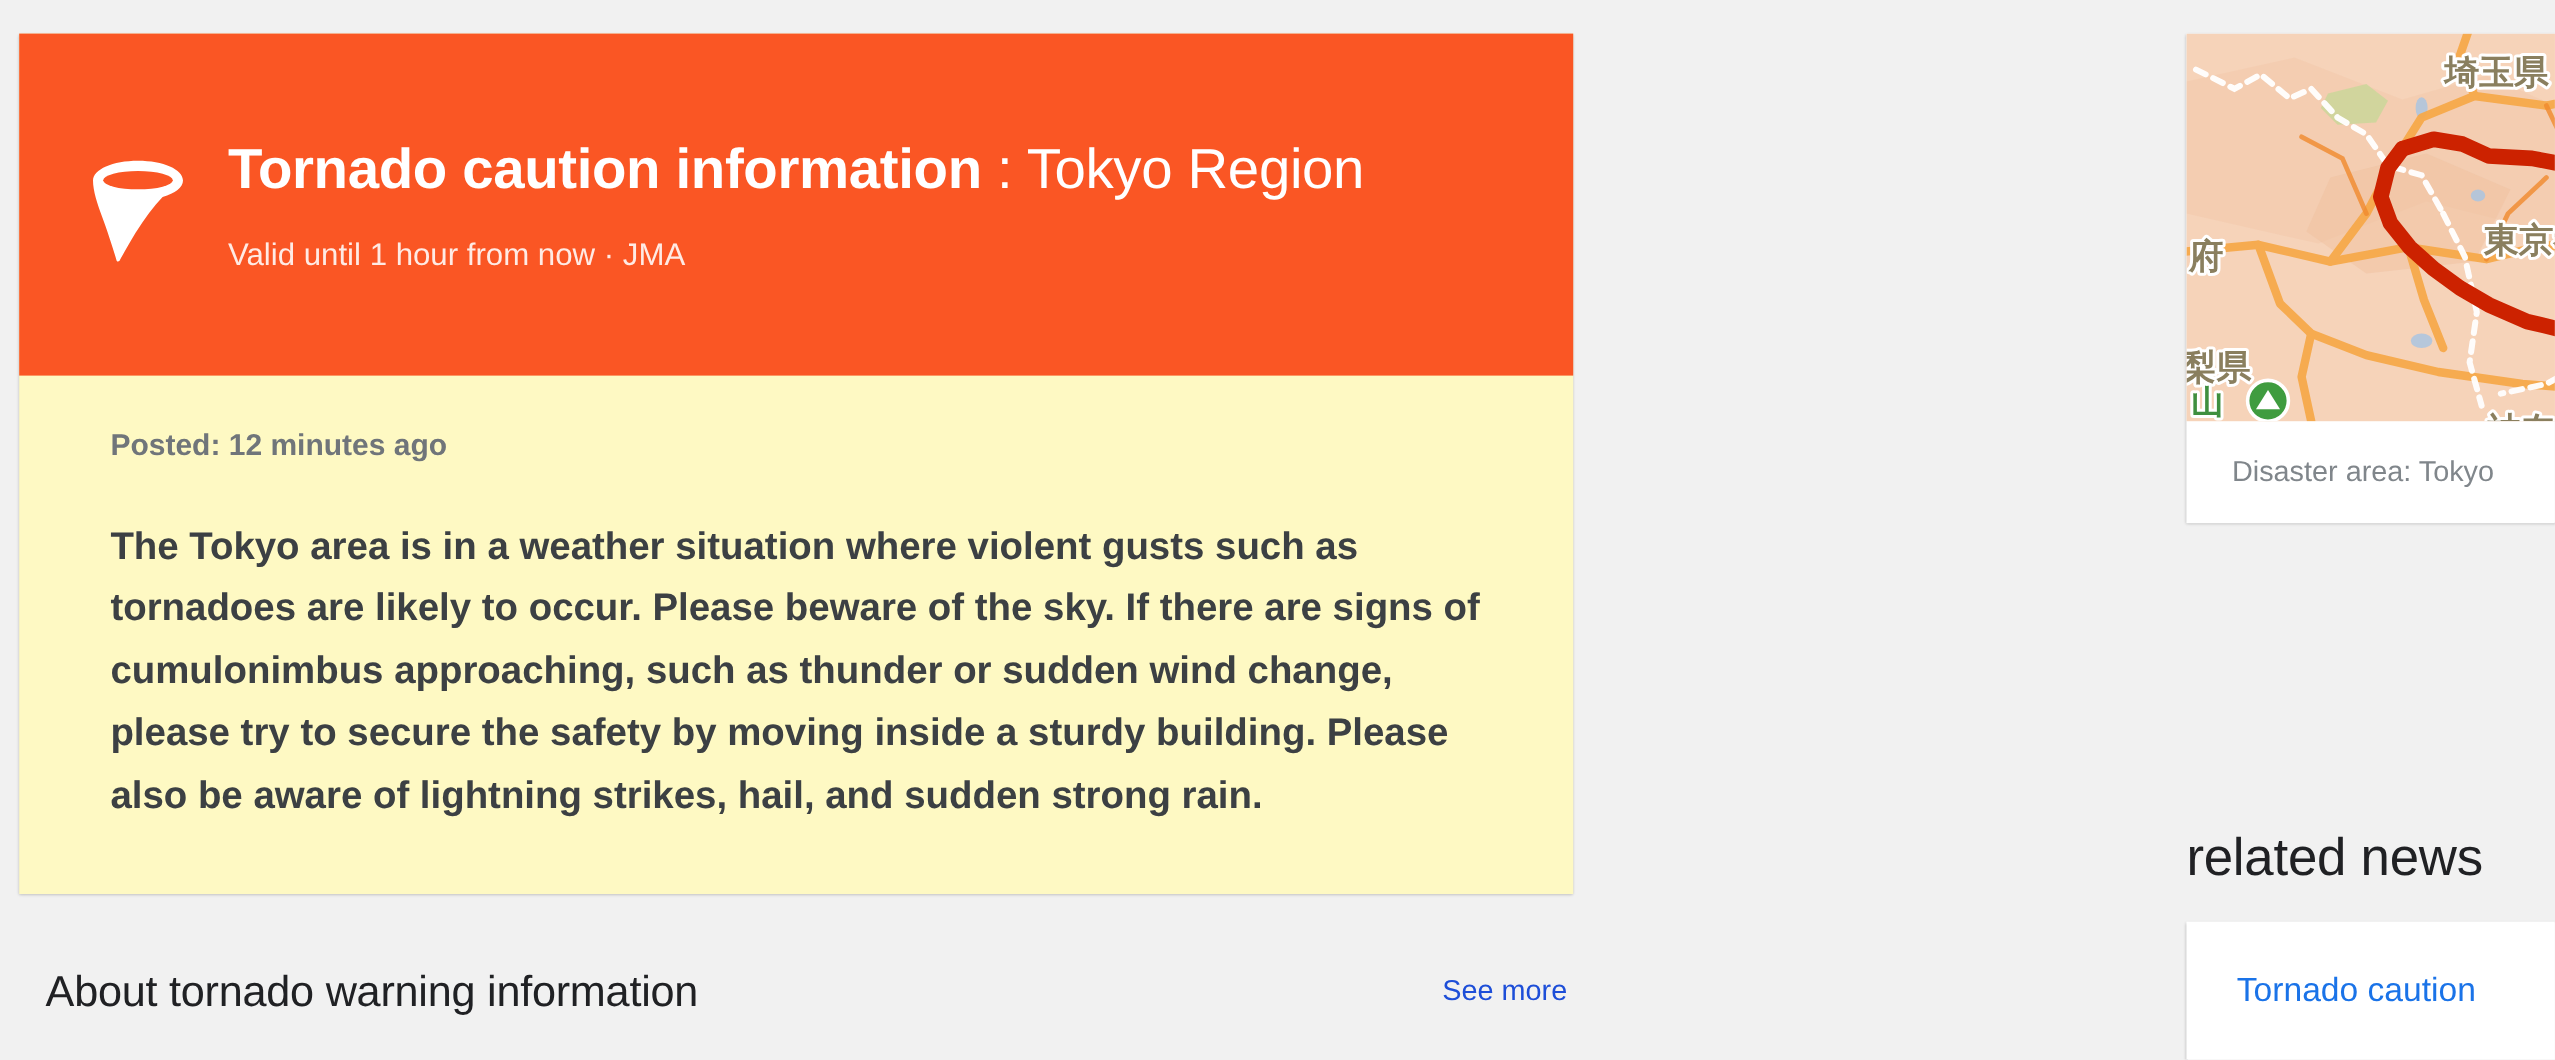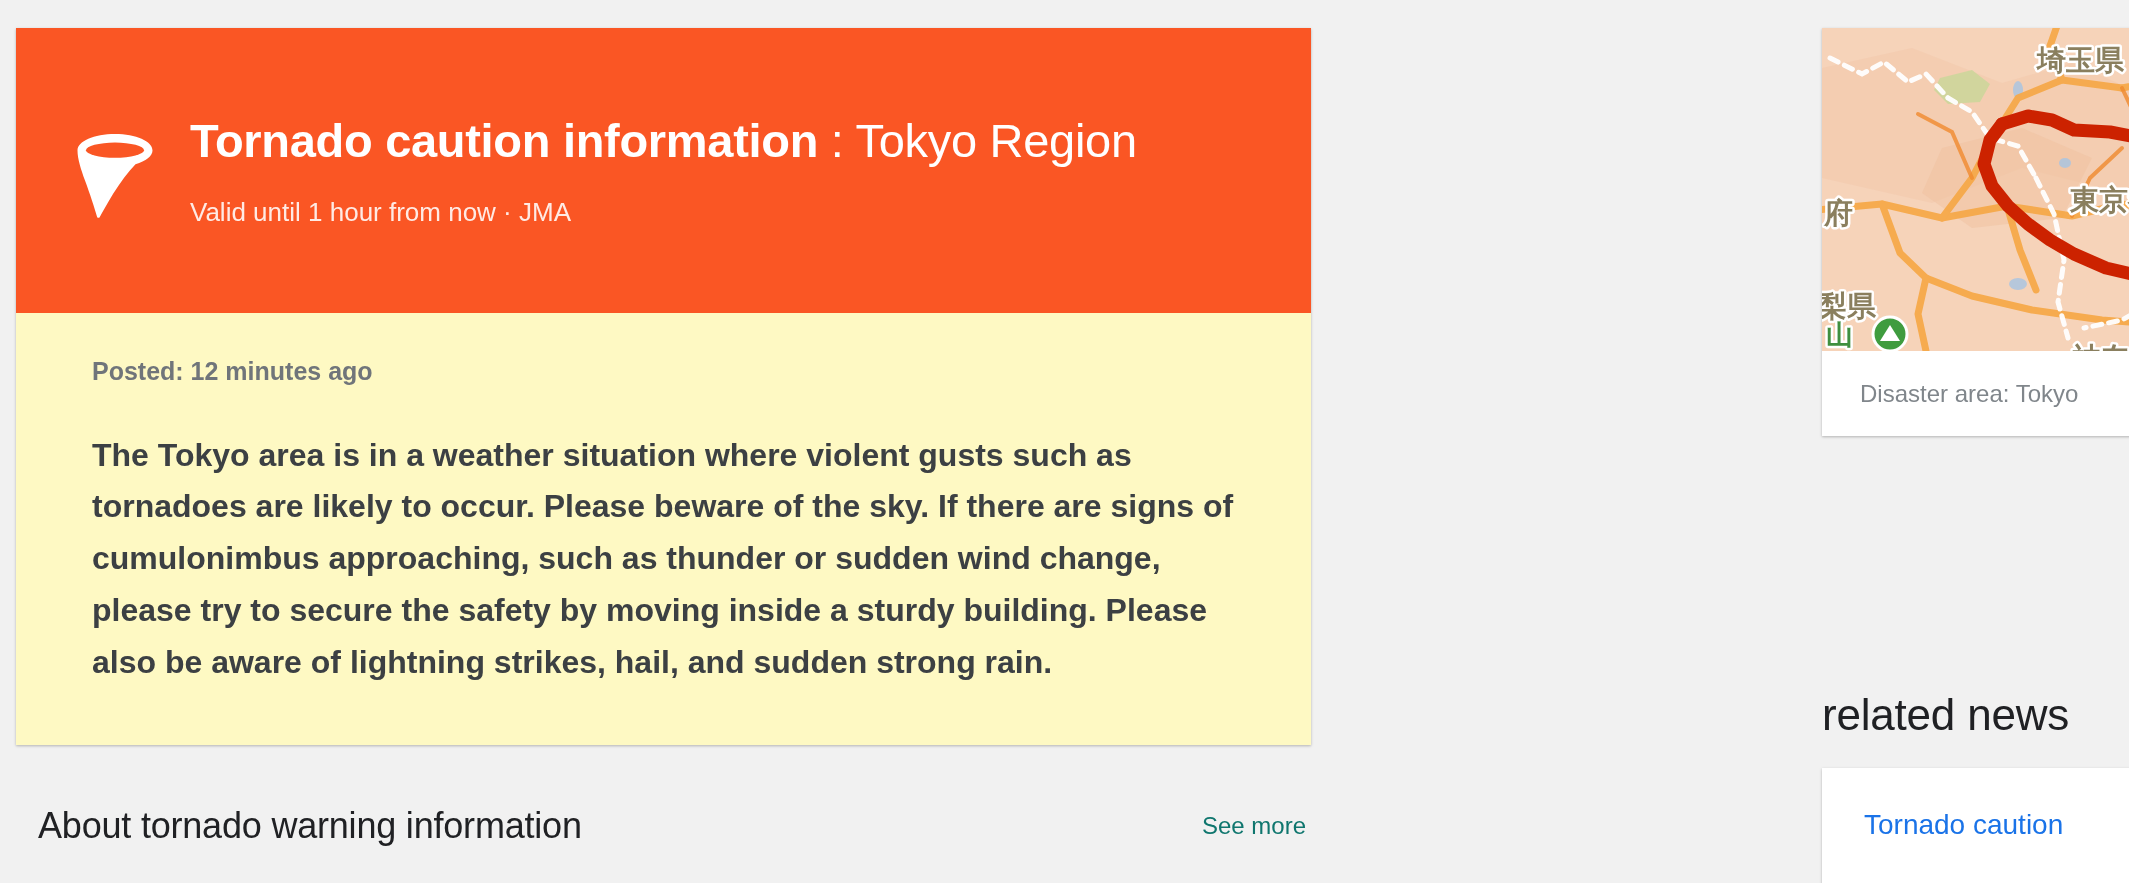--- a/index.html
+++ b/index.html
@@ -112,21 +112,21 @@
     margin-left: 22px;
   }
   .about-title {
     color: #202124;
     font-size: 36px;
     font-weight: 400;
     letter-spacing: -0.2px;
     white-space: nowrap;
   }
   .see-more {
-    color: #0f766e;
+    color: #1d4ed8;
     font-size: 24px;
     white-space: nowrap;
     cursor: pointer;
   }
 
   
   .right-col {
     position: absolute;
     left: 1822px;
     top: 0;

